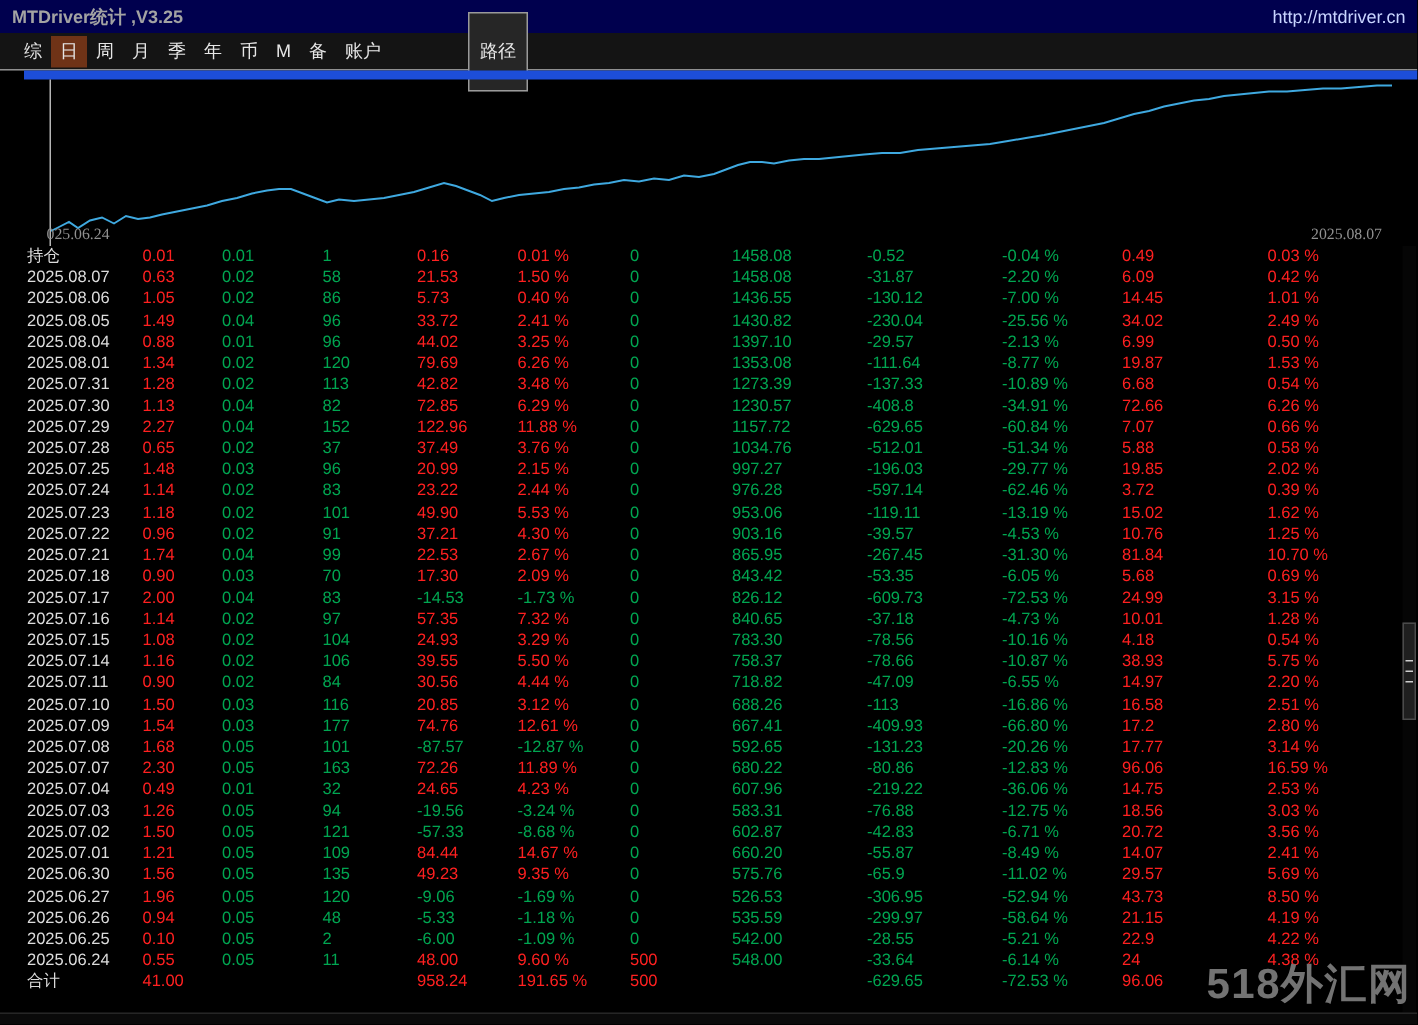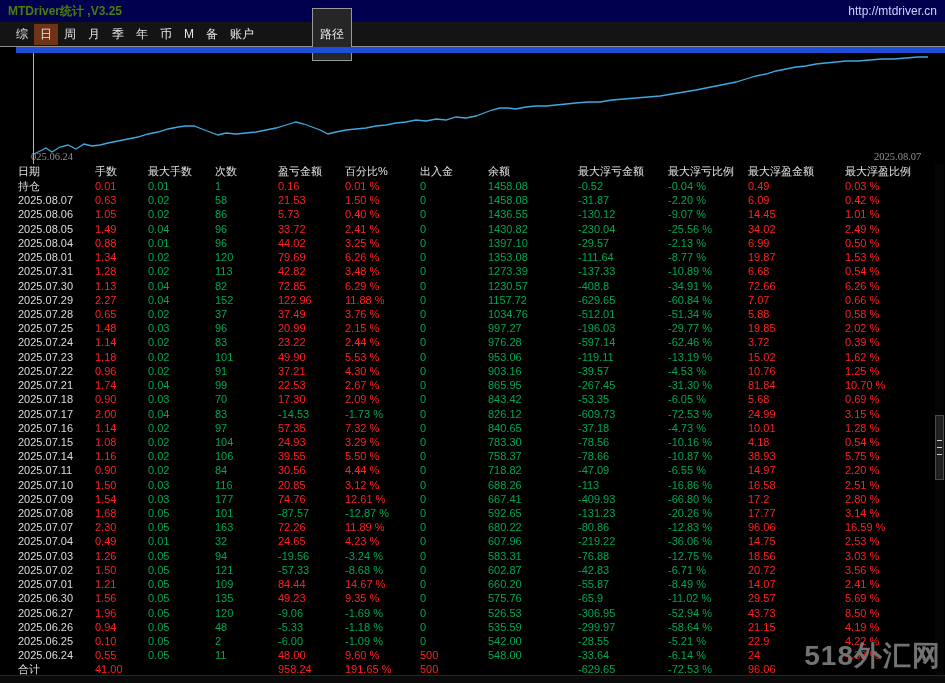--- a/index.html
+++ b/index.html
@@ -6,21 +6,21 @@
   .app{
     position:relative;width:945px;height:683px;background:#000;overflow:hidden;
     font-family:"Liberation Sans","DejaVu Sans",sans-serif;
   }
   
   .titlebar{
     position:absolute;top:0;left:0;right:0;height:22px;background:#00004e;
     display:flex;justify-content:space-between;align-items:center;padding:0 8px;
     box-sizing:border-box;
   }
-  .titlebar .app-title{color:#4d7c0f;font-size:12px;font-weight:bold;text-align:right;}
+  .titlebar .app-title{color:#a3a3a3;font-size:12px;font-weight:bold;text-align:right;}
   .titlebar .app-url{color:#c8d4ff;font-size:12px;}
   
   .menubar{
     position:absolute;top:22px;left:0;right:0;height:25px;background:#141414;
     border-bottom:1px solid #8f8f8f;display:flex;align-items:center;
     padding-left:10px;box-sizing:border-box;font-size:12px;color:#e6e6e6;
   }
   #menu-items{display:flex;align-items:center;}
   .menu-item{padding:2px 6px;cursor:default;white-space:nowrap;}
   .menu-item.active{background:#6f3317;}
@@ -102,34 +102,20 @@
   <div class="chart">
     <svg width="945" height="114" viewBox="0 0 945 114" preserveAspectRatio="none">
       <polyline id="equity-line" fill="none" stroke="#3fa9e0" stroke-width="1.3" points="18,101 24,98 30,95 36,99 44,94 52,92 60,96 68,91 76,93 84,92 92,90 102,88 112,86 122,84 132,81 142,79 152,76 162,74 170,73 178,73 186,76 194,79 202,82 210,80 220,81 230,80 240,79 250,77 260,75 270,72 280,69 288,71 296,74 304,77 312,81 320,79 330,77 340,76 350,75 360,73 370,72 380,70 390,69 400,67 410,68 420,66 430,67 440,64 450,65 460,63 468,60 476,57 484,55 492,55 500,56 510,54 520,53 530,53 540,52 550,51 560,50 572,49 584,49 596,47 608,46 620,45 632,44 644,43 656,41 668,39 680,37 690,35 700,33 710,31 720,29 730,26 740,23 750,21 760,18 770,16 780,14 790,13 800,11 810,10 820,9 830,8 842,8 854,7 866,6 878,6 890,5 902,4 912,4"></polyline>
     </svg>
     <div class="y-axis"></div>
     <span class="chart-label left">025.06.24</span>
     <span class="chart-label right">2025.08.07</span>
   </div>
 
   <div class="stats-table">
-    <div class="thead" id="table-head">
-        <span class="cell">日期</span>
-        <span class="cell">手数</span>
-        <span class="cell">最大手数</span>
-        <span class="cell">次数</span>
-        <span class="cell">盈亏金额</span>
-        <span class="cell">百分比%</span>
-        <span class="cell">出入金</span>
-        <span class="cell">余额</span>
-        <span class="cell">最大浮亏金额</span>
-        <span class="cell">最大浮亏比例</span>
-        <span class="cell">最大浮盈金额</span>
-        <span class="cell">最大浮盈比例</span>
-      </div>
     <div id="table-body">
         <div class="trow">
           <span class="cell c-white">持仓</span>
           <span class="cell c-red">0.01</span>
           <span class="cell c-green">0.01</span>
           <span class="cell c-green">1</span>
           <span class="cell c-red">0.16</span>
           <span class="cell c-red">0.01 %</span>
           <span class="cell c-green">0</span>
           <span class="cell c-green">1458.08</span>
@@ -155,21 +141,21 @@
         <div class="trow">
           <span class="cell c-white">2025.08.06</span>
           <span class="cell c-red">1.05</span>
           <span class="cell c-green">0.02</span>
           <span class="cell c-green">86</span>
           <span class="cell c-red">5.73</span>
           <span class="cell c-red">0.40 %</span>
           <span class="cell c-green">0</span>
           <span class="cell c-green">1436.55</span>
           <span class="cell c-green">-130.12</span>
-          <span class="cell c-green">-9.07 %</span>
+          <span class="cell c-green">-7.00 %</span>
           <span class="cell c-red">14.45</span>
           <span class="cell c-red">1.01 %</span>
         </div>
         <div class="trow">
           <span class="cell c-white">2025.08.05</span>
           <span class="cell c-red">1.49</span>
           <span class="cell c-green">0.04</span>
           <span class="cell c-green">96</span>
           <span class="cell c-red">33.72</span>
           <span class="cell c-red">2.41 %</span>

